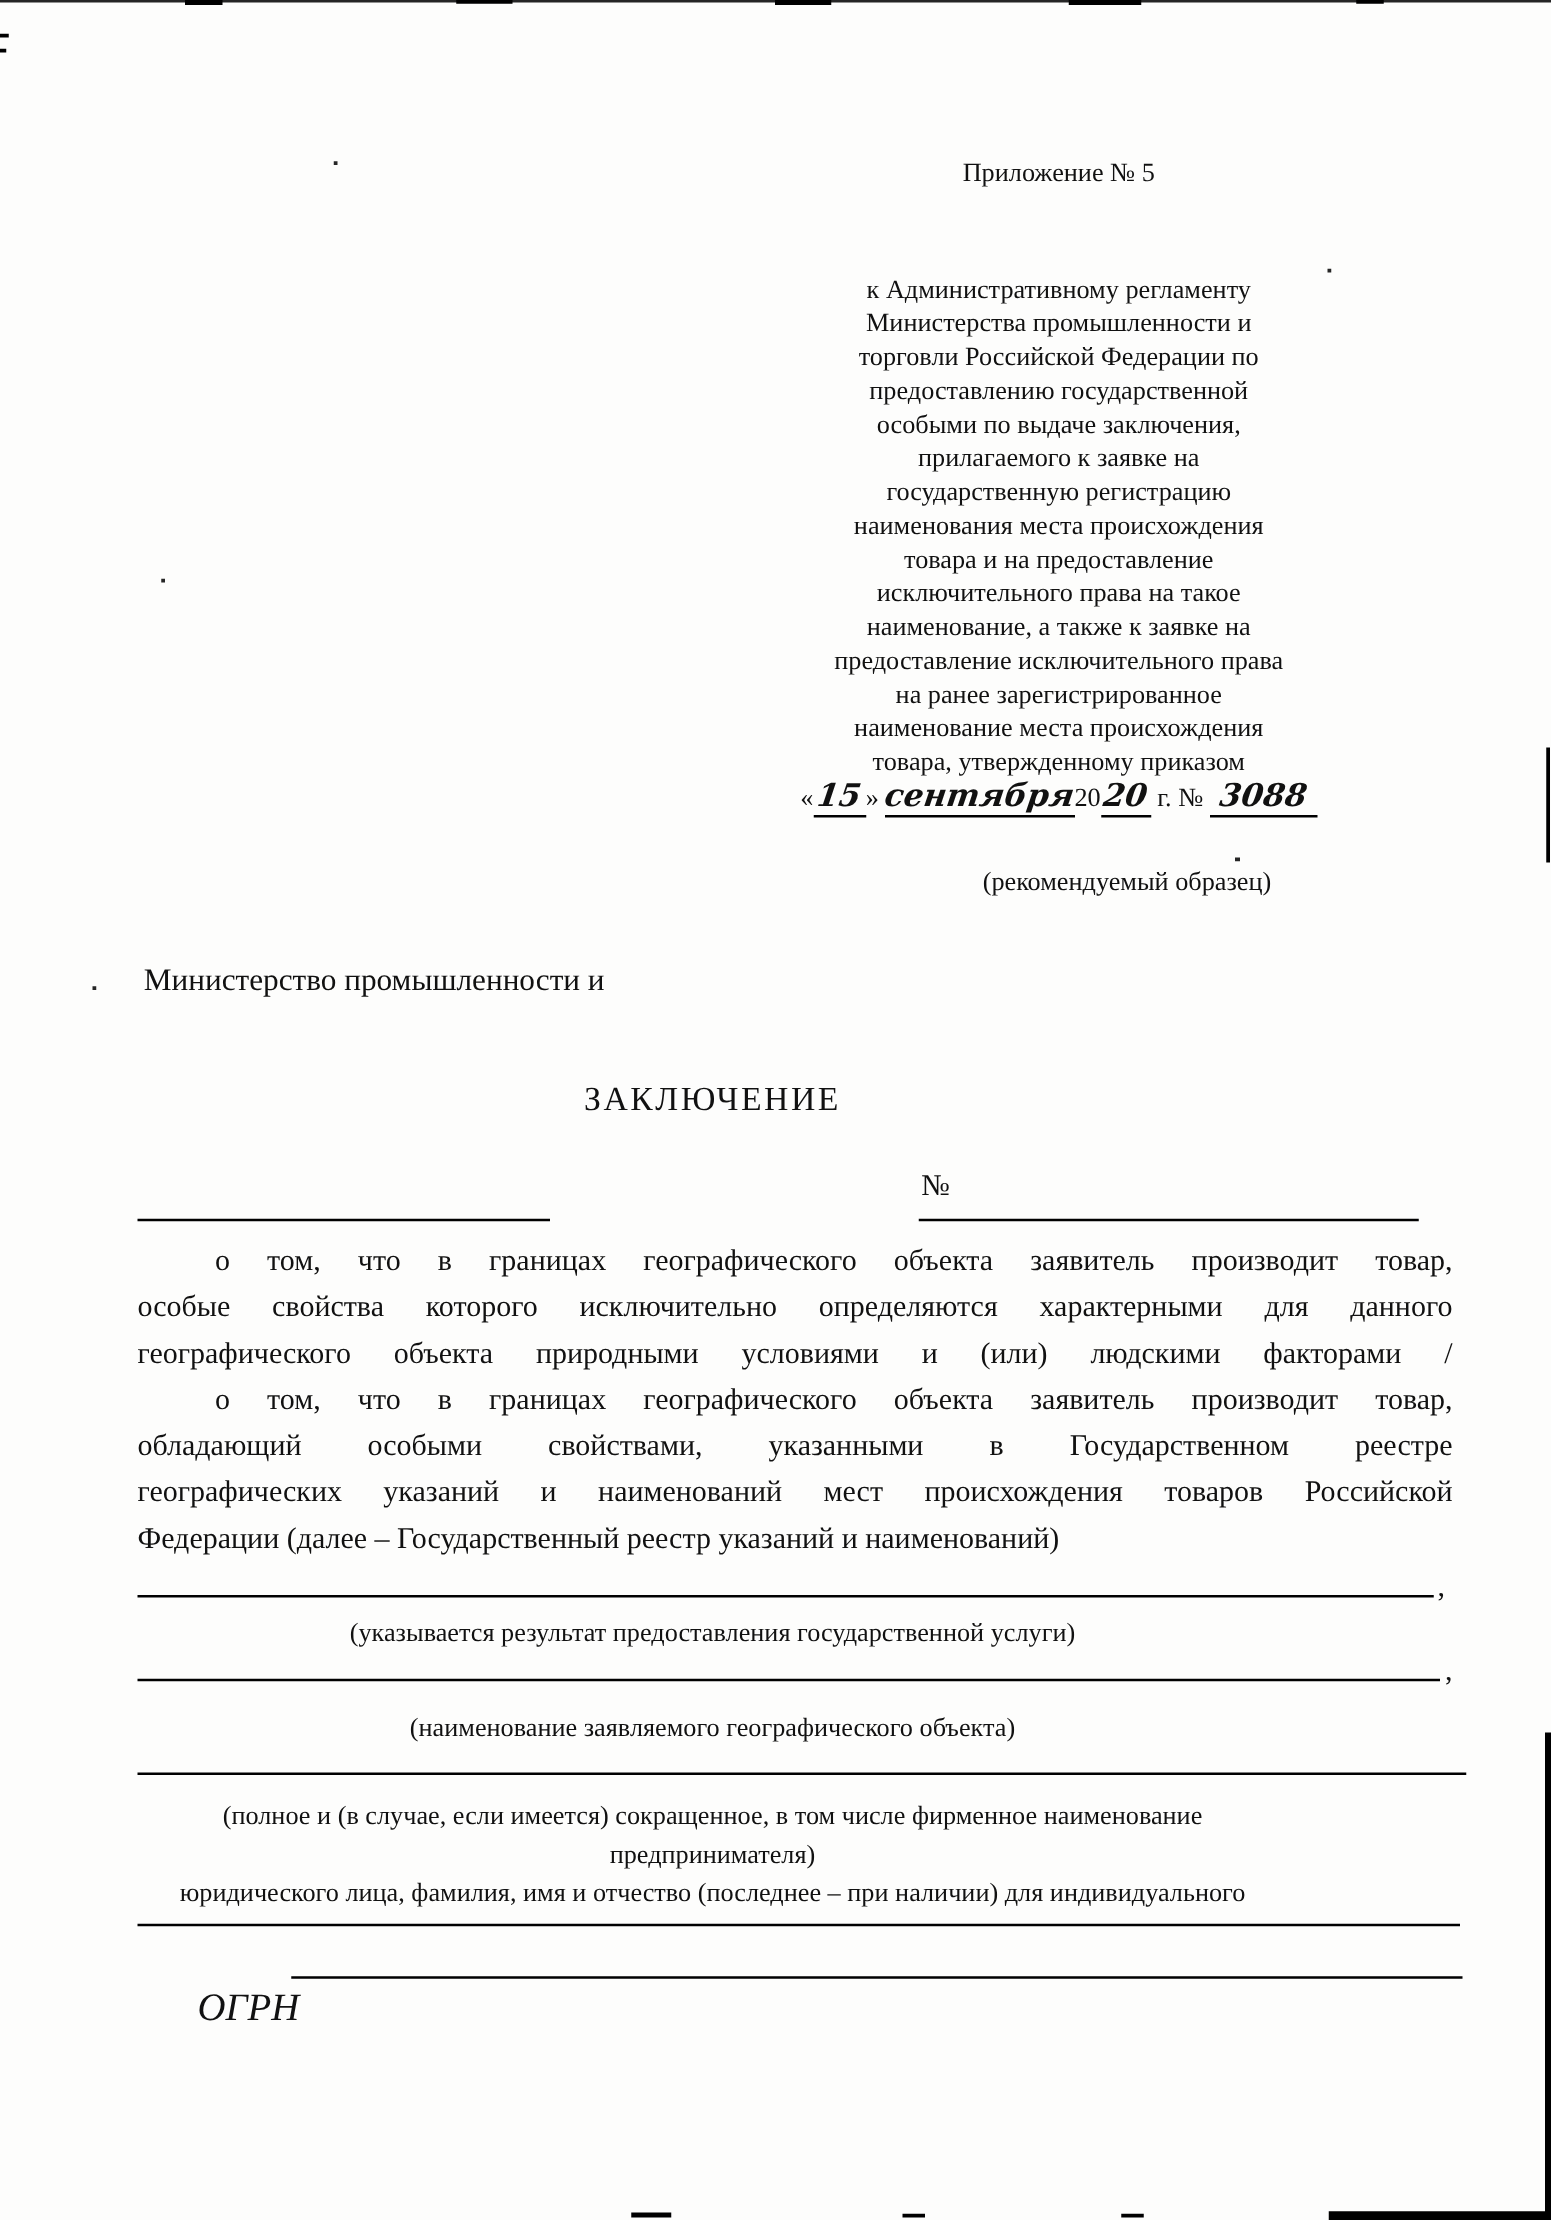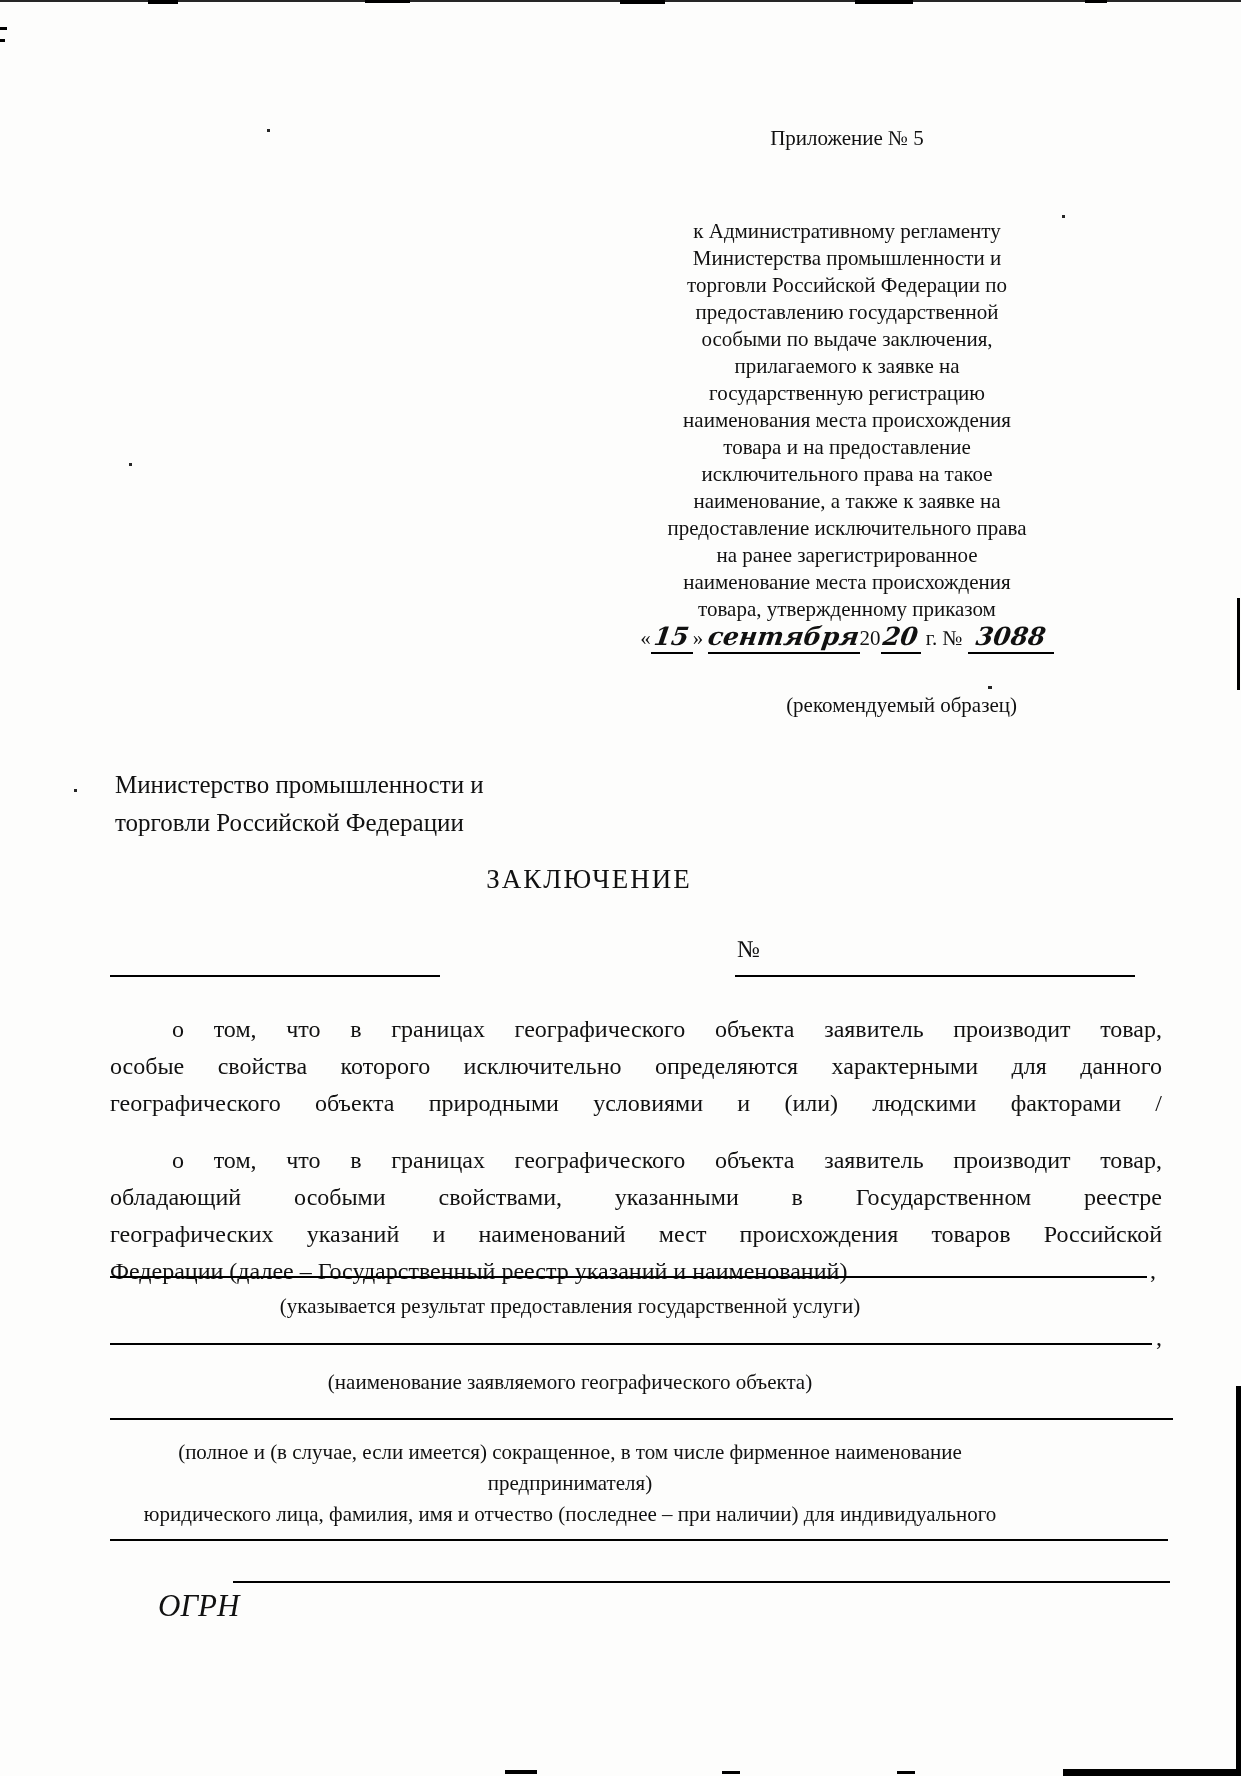--- a/index.html
+++ b/index.html
@@ -24,30 +24,30 @@
     font-size:25px;line-height:20px;
   }
   .uline{border-bottom:2px solid #000;display:inline-block;text-align:center;}
   .u-day{min-width:42px;}
   .u-month{min-width:128px;}
   .u-year{min-width:40px;}
   .u-num{min-width:86px;}
   .sample{left:637px;top:693px;width:380px;text-align:right;font-size:21px;}
   
   .ministry{left:115px;top:766px;font-size:25px;line-height:38px;}
-  .doctitle{left:0;top:864px;width:1140px;text-align:center;font-size:27px;letter-spacing:2px;padding-left:19px;}
+  .doctitle{left:0;top:864px;width:1140px;text-align:center;font-size:27px;letter-spacing:2px;}
   .numero{left:737px;top:936px;font-size:24px;}
   
   .rule{position:absolute;height:0;border-top:2px solid #000;}
   .comma{position:absolute;font-size:24px;}
   
   .body{left:110px;top:991px;width:1052px;font-size:24px;line-height:37px;}
   .jl{text-align:justify;text-align-last:justify;}
   .ll{text-align:left;}
-  .ind{text-indent:62px;margin-top:20px;}
+  .ind{text-indent:62px;}
   
   .cap{left:0;width:1140px;text-align:center;font-size:21px;line-height:31px;}
   .ogrn{left:158px;top:1588px;font-size:31px;font-style:italic;}
   
   .art{position:absolute;background:#000;}
   .soft{opacity:.85;}
 </style>
 </head>
 <body>
 
@@ -100,21 +100,20 @@
       <span class="uline u-month"><span class="hand">сентября</span></span><span>20</span><span class="uline u-year"><span class="hand">20</span></span>
       <span>г. №</span>
       <span class="uline u-num"><span class="hand">3088</span></span>
     </div>
   </div>
 
   <div class="abs sample">(рекомендуемый образец)</div>
 
   <div class="abs ministry">
     <div>Министерство промышленности и</div>
-    <div>торговли Российской Федерации</div>
   </div>
 
   <div class="abs doctitle">ЗАКЛЮЧЕНИЕ</div>
 
   <div class="abs numero">№</div>
   <div class="rule" style="left:110px;top:975px;width:330px;"></div>
   <div class="rule" style="left:735px;top:975px;width:400px;"></div>
 
   <div class="abs body">
     <div class="jl ind">о том, что в границах географического объекта заявитель производит товар,</div>

